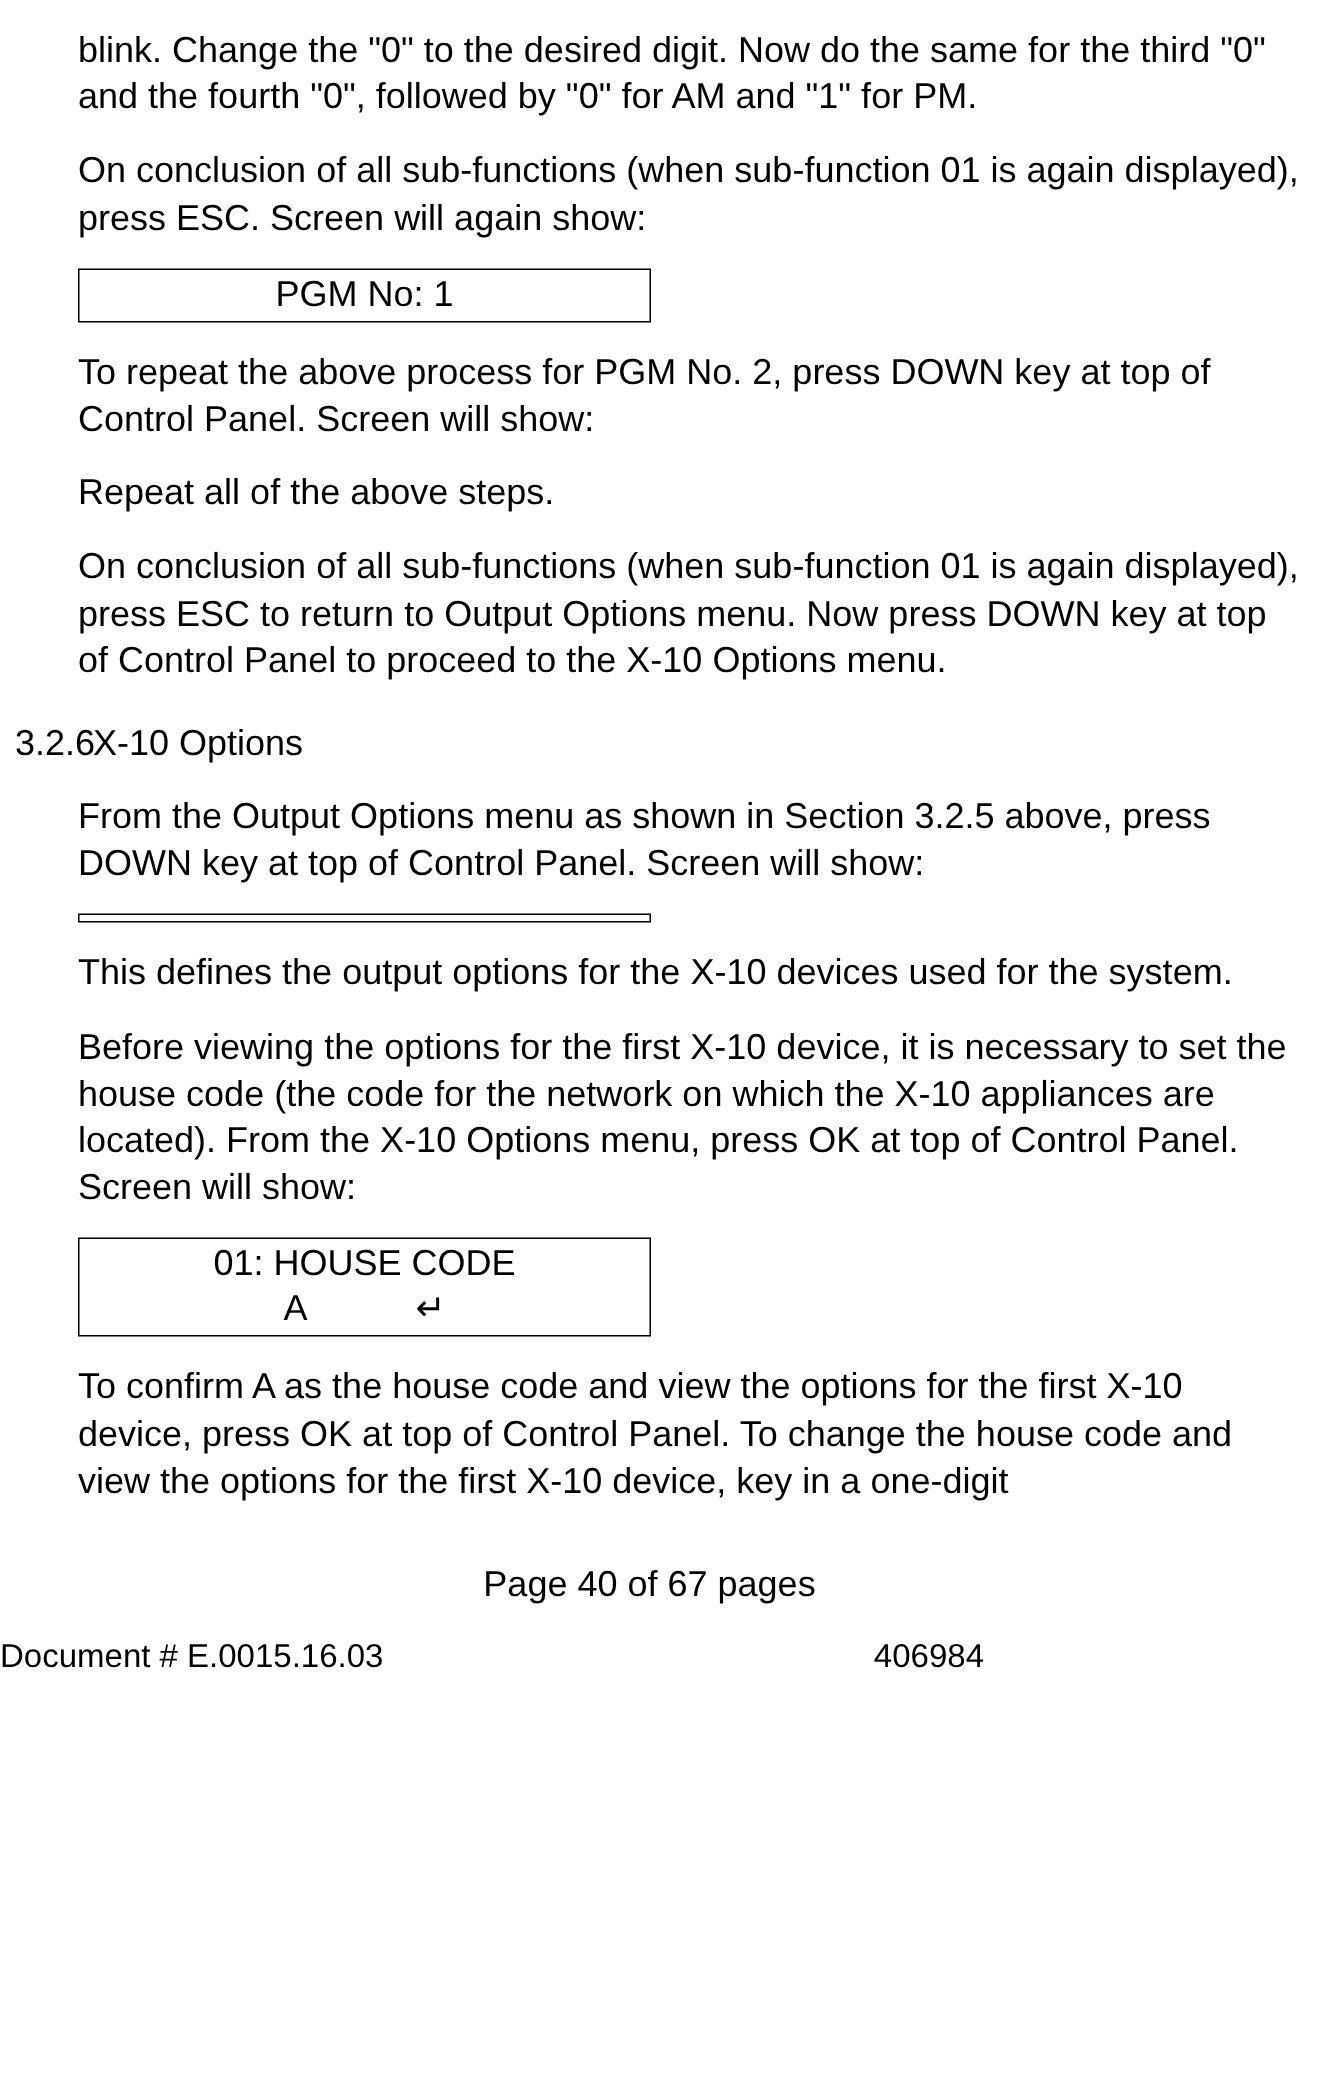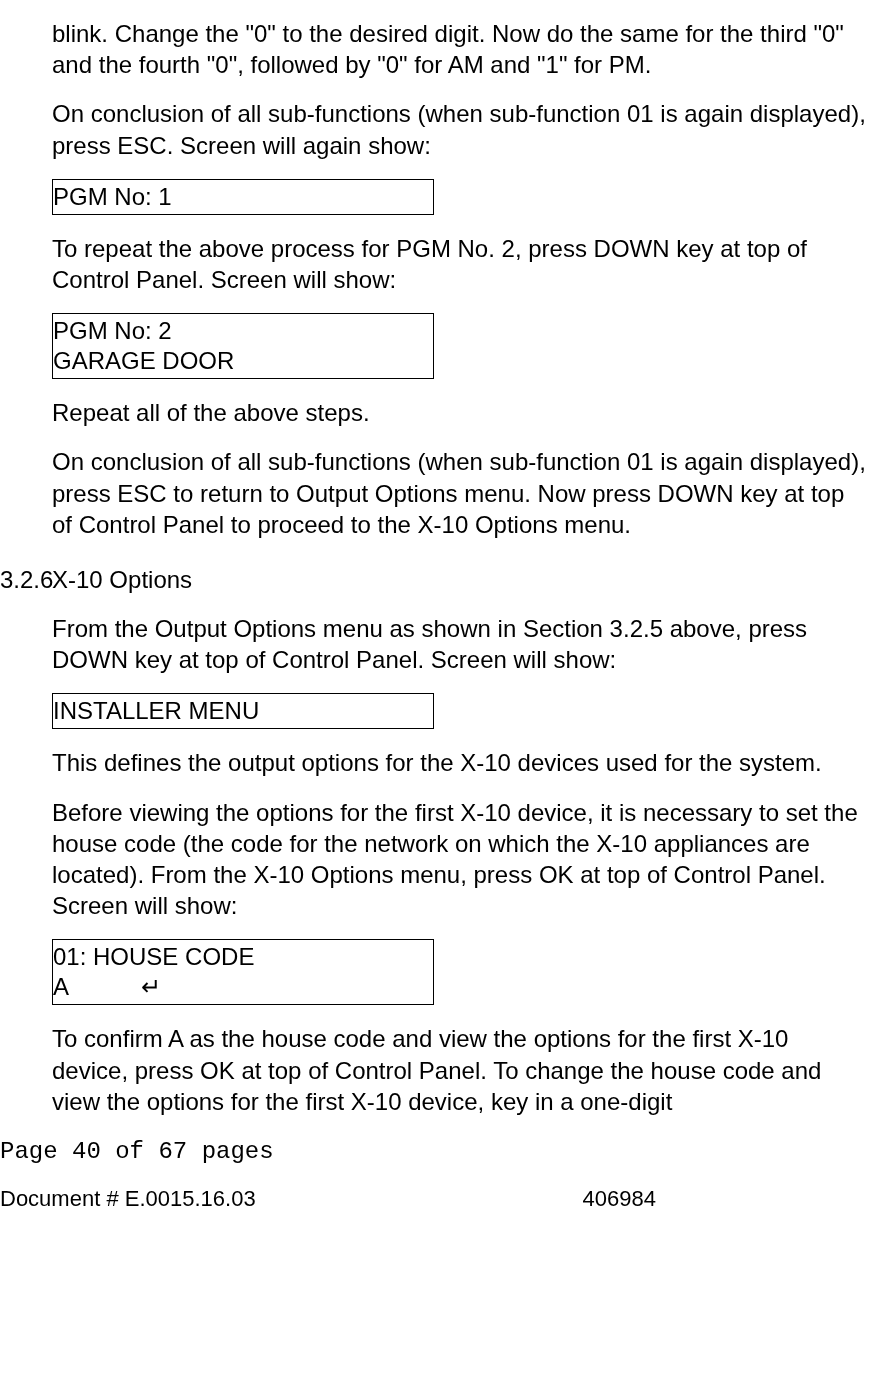--- a/index.html
+++ b/index.html
@@ -17,40 +17,42 @@
     margin-left: 52px;
   }
   .para {
     margin: 18px 0;
   }
   .screen-box {
     border: 1px solid #000;
     width: 380px;
     margin: 14px 0;
     padding: 2px 0;
+    text-align: center;
     font-size: 24px;
     line-height: 1.25;
   }
   .screen-box .line2 {
     display: block;
   }
   .section-heading {
-    margin: 24px 0 18px 0;
+    margin: 24px 0 18px 10px;
     font-size: 24px;
   }
   .section-num {
     display: inline-block;
     margin-left: -52px;
     width: 52px;
   }
   .footer-page {
-    font-family: Liberation Mono, monospace;
+    font-family: Liberation Sans, sans-serif;
     font-size: 24px;
-    margin-top: 19px;
+    margin-top: 38px;
     margin-left: 0;
+    text-align: center;
   }
   .footer-doc {
     font-size: 22px;
     margin-top: 18px;
     margin-left: 0;
     display: flex;
     text-align: center;
   }
   .footer-doc .docnum { flex: 0 0 auto; }
   .footer-doc .spacer { flex: 1 1 auto; }
@@ -65,37 +67,32 @@
   <div class="para">blink. Change the "0" to the desired digit. Now do the same for the third "0" and the fourth "0", followed by "0" for AM and "1" for PM.</div>
 
   <div class="para">On conclusion of all sub-functions (when sub-function 01 is again displayed), press ESC. Screen will again show:</div>
 
   <div class="screen-box">
     <span>PGM No: 1</span>
   </div>
 
   <div class="para">To repeat the above process for PGM No. 2, press DOWN key at top of Control Panel. Screen will show:</div>
 
-  <div class="screen-box">
-    <span>PGM No: 2</span>
-    <span class="line2">GARAGE DOOR</span>
-  </div>
 
   <div class="para">Repeat all of the above steps.</div>
 
   <div class="para">On conclusion of all sub-functions (when sub-function 01 is again displayed), press ESC to return to Output Options menu. Now press DOWN key at top of Control Panel to proceed to the X-10 Options menu.</div>
 
   <div class="section-heading">
     <span class="section-num">3.2.6</span><span>X-10 Options</span>
   </div>
 
   <div class="para">From the Output Options menu as shown in Section 3.2.5 above, press DOWN key at top of Control Panel. Screen will show:</div>
 
   <div class="screen-box">
-    <span>INSTALLER MENU</span>
   </div>
 
   <div class="para">This defines the output options for the X-10 devices used for the system.</div>
 
   <div class="para">Before viewing the options for the first X-10 device, it is necessary to set the house code (the code for the network on which the X-10 appliances are located). From the X-10 Options menu, press OK at top of Control Panel. Screen will show:</div>
 
   <div class="screen-box">
     <span>01: HOUSE CODE</span>
     <span class="line2 ret-symbol">A   ↵</span>
   </div>

